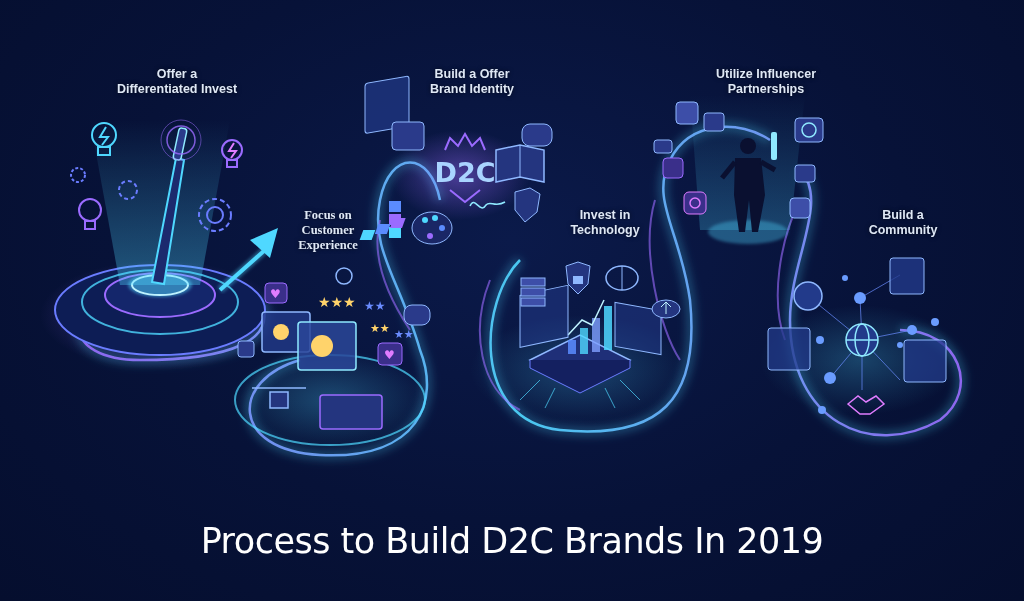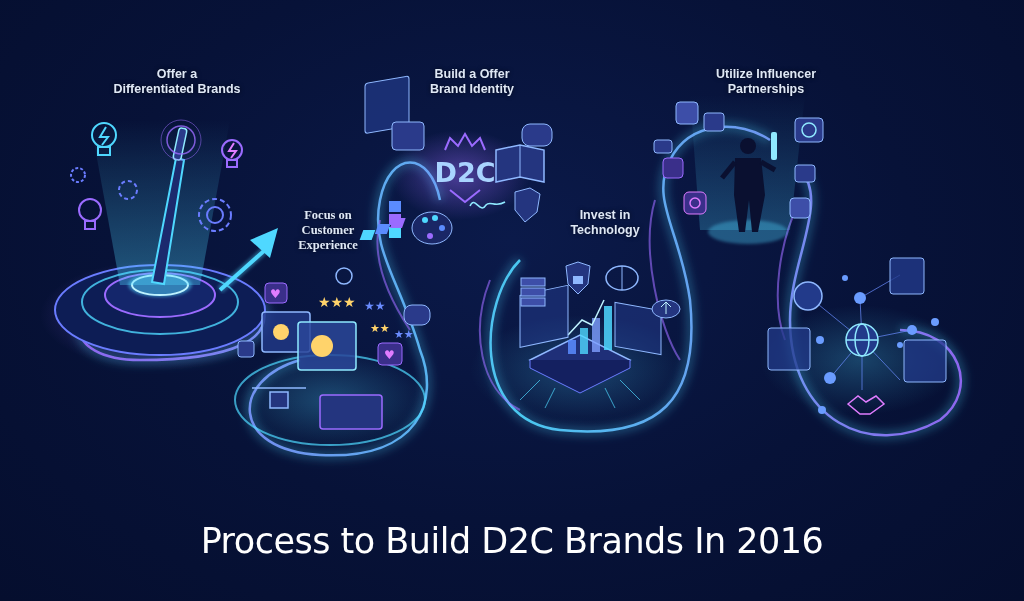--- a/index.html
+++ b/index.html
@@ -303,25 +303,27 @@
         <rect x="768" y="328" width="42" height="42" rx="3" fill="#223a8a" fill-opacity="0.75" stroke="#8fb8ff"></rect>
         <rect x="904" y="340" width="42" height="42" rx="3" fill="#223a8a" fill-opacity="0.75" stroke="#8fb8ff"></rect>
       </g>
       <g fill="none" stroke="#e07cff" stroke-width="1.5">
         <path d="M848 404 L858 396 L866 402 L876 396 L884 404 L870 414 L860 414 Z"></path>
       </g>
     </g>
   </svg>
 
   <div class="label" style="left:92px; top:67px; width:170px;">Offer a
-Differentiated Brands</div>
+Differentiated Invest</div>
   <div class="label" style="left:268px; top:208px; width:120px;font-family:Liberation Serif, serif;">Focus on
 Customer
 Experience</div>
   <div class="label" style="left:402px; top:67px; width:140px;">Build a Offer
 Brand Identity</div>
   <div class="label" style="left:686px; top:67px; width:160px;">Utilize Influencer
 Partnerships</div>
   <div class="label" style="left:545px; top:208px; width:120px;">Invest in
 Technology</div>
-
-  <div class="title">Process to Build D2C Brands In 2016</div>
+  <div class="label" style="left:848px; top:208px; width:110px;">Build a
+Community</div>
+
+  <div class="title">Process to Build D2C Brands In 2019</div>
 </div>
 
 </body></html>

